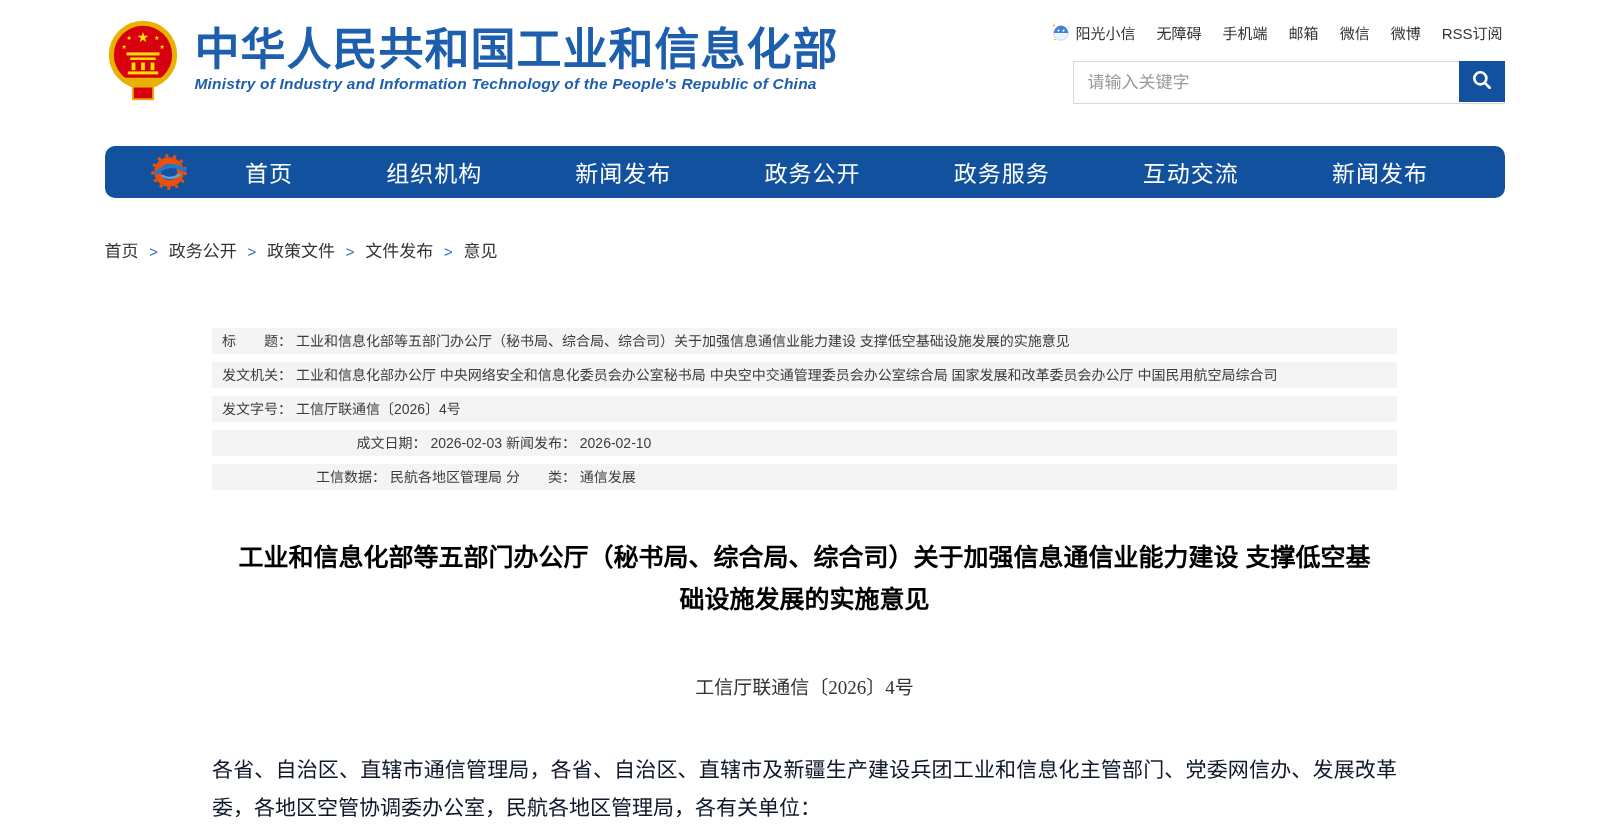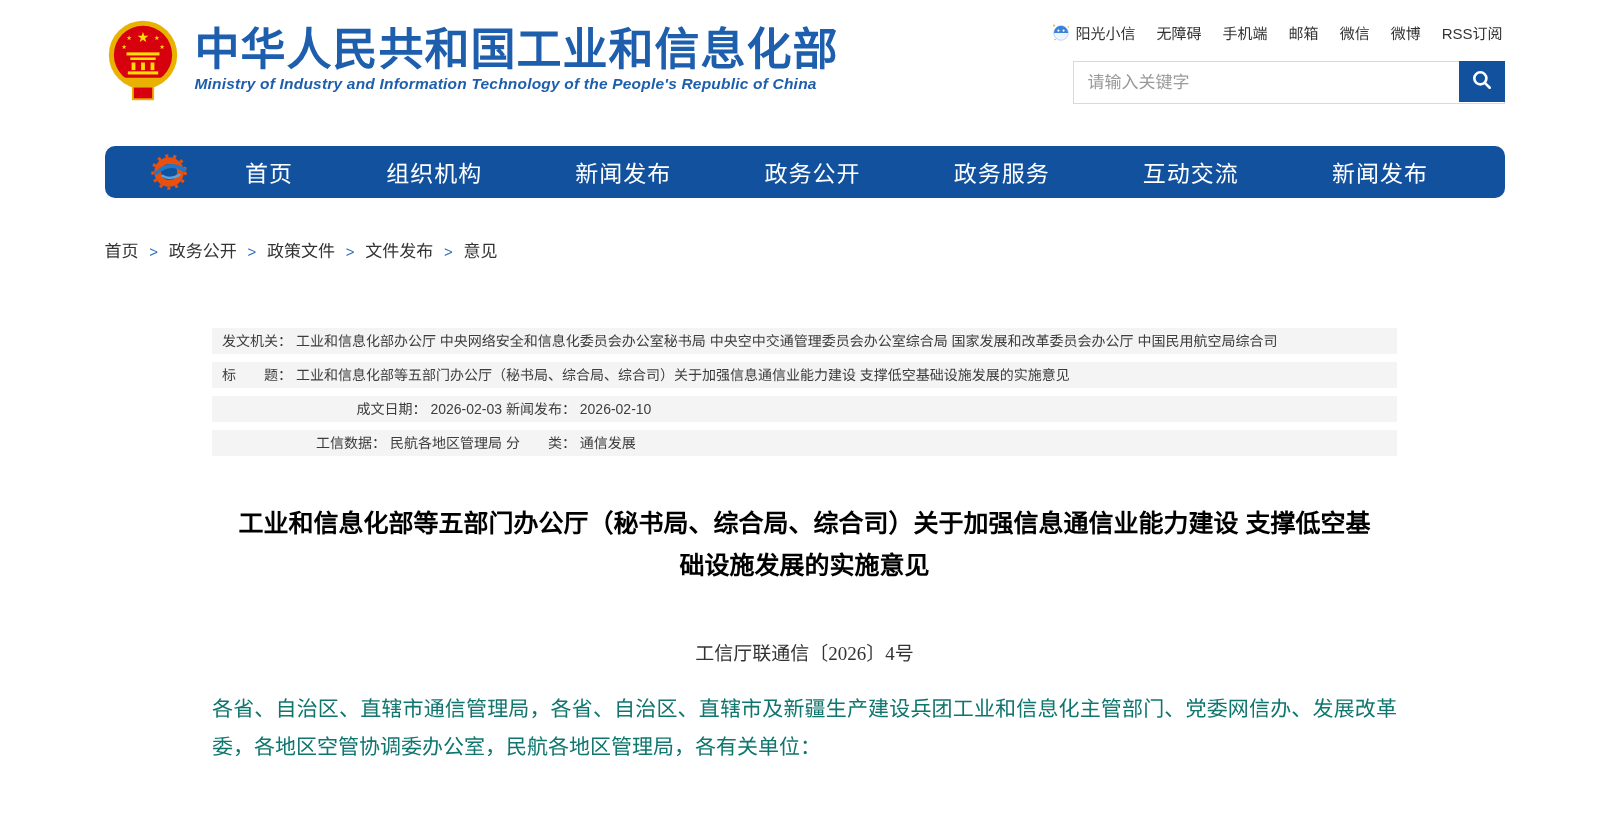--- a/index.html
+++ b/index.html
@@ -54,21 +54,21 @@
   .main{width:1185px;margin:66px auto 0;}
   .meta-row{background:var(--c-row-bg);line-height:26px;min-height:26px;
     padding:0 10px;margin-bottom:8px;font-size:14px;color:#3d3d3d;white-space:nowrap;overflow:hidden;}
   .meta-label{color:#3d3d3d;}
   .meta-pair-first{display:inline-block;width:280px;text-align:right;}
 
   .doc-title{max-width:1140px;margin:46px auto 0;text-align:center;
     font-size:25px;font-weight:bold;color:#000;line-height:42px;}
   .doc-number{margin-top:52px;text-align:center;font-size:19px;color:#333;
     font-family:"Liberation Serif","DejaVu Serif",serif;}
-  .doc-body{margin-top:25px;font-size:21px;line-height:38px;color:#0f766e;text-align:justify;
+  .doc-body{margin-top:52px;font-size:21px;line-height:38px;color:#0f172a;text-align:justify;
     font-family:Liberation Serif, serif;}
 </style>
 </head>
 <body>
 
 <div class="header-inner">
 
   <a class="brand">
     <span class="brand-emblem">
       <svg viewBox="0 0 60 66" width="76" height="84" aria-hidden="true">
@@ -171,29 +171,33 @@
   <a>政策文件</a>
   <span class="crumb-sep">&gt;</span>
   <a>文件发布</a>
   <span class="crumb-sep">&gt;</span>
   <a>意见</a>
 </div>
 
 <div class="main">
 
   <div class="meta-row">
+    <span class="meta-label">标　　题：</span>
+    <span class="meta-value">工业和信息化部等五部门办公厅（秘书局、综合局、综合司）关于加强信息通信业能力建设 支撑低空基础设施发展的实施意见</span>
+  </div>
+
+  <div class="meta-row">
     <span class="meta-label">发文机关：</span>
     <span class="meta-value">工业和信息化部办公厅 中央网络安全和信息化委员会办公室秘书局 中央空中交通管理委员会办公室综合局 国家发展和改革委员会办公厅 中国民用航空局综合司</span>
   </div>
 
   <div class="meta-row">
-    <span class="meta-label">标　　题：</span>
-    <span class="meta-value">工业和信息化部等五部门办公厅（秘书局、综合局、综合司）关于加强信息通信业能力建设 支撑低空基础设施发展的实施意见</span>
-  </div>
-
+    <span class="meta-label">发文字号：</span>
+    <span class="meta-value">工信厅联通信〔2026〕4号</span>
+  </div>
 
   <div class="meta-row">
     <span class="meta-pair-first">
       <span class="meta-label">成文日期：</span>
       <span class="meta-value">2026-02-03</span>
     </span>
     <span>
       <span class="meta-label">新闻发布：</span>
       <span class="meta-value">2026-02-10</span>
     </span>

